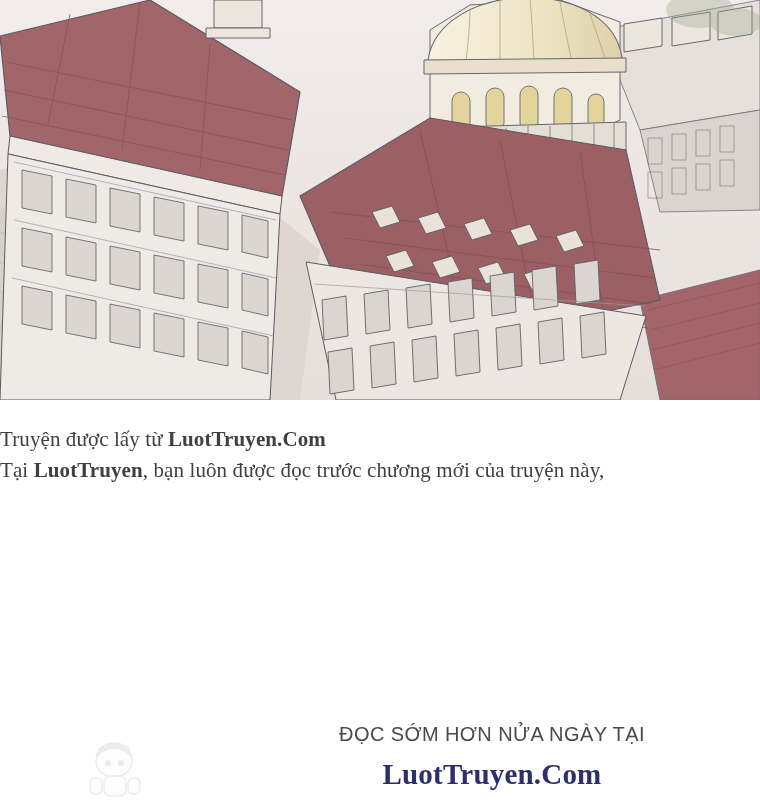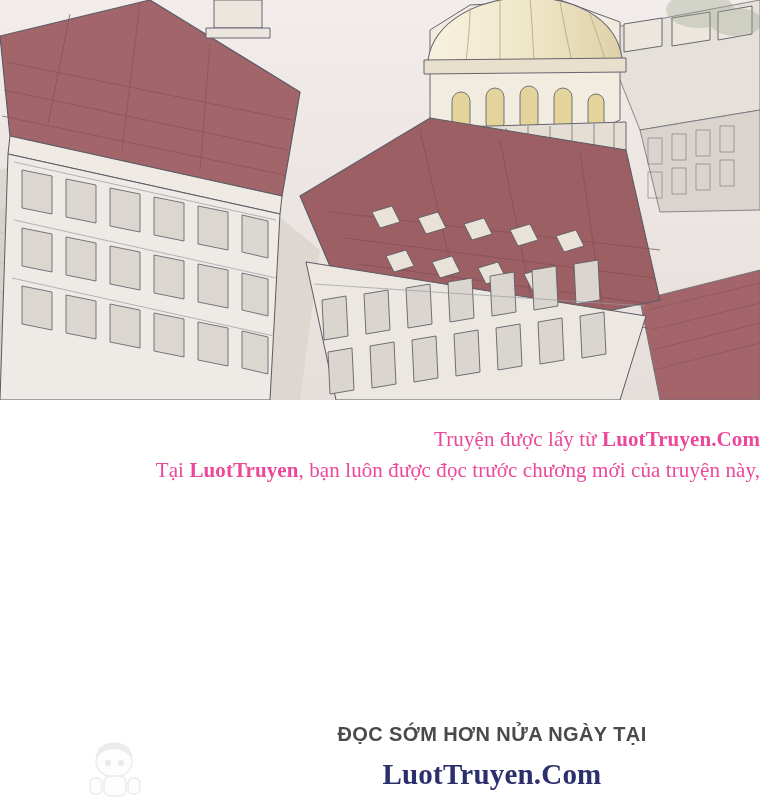--- a/index.html
+++ b/index.html
@@ -32,22 +32,22 @@
     background: #e9e3df;
   }
   .art-svg { display: block; width: 760px; height: 400px; }
 
   
   .wm-block {
     position: absolute;
     left: 0;
     top: 426px;
     width: 760px;
-    text-align: right;
-    color: #ec4899;
+    text-align: left;
+    color: #404040;
     line-height: 1.33;
   }
   .wm-line {
     font-size: 21px;
     letter-spacing: 0.1px;
     white-space: nowrap;
   }
   .wm-line1 { margin-bottom: 3px; }
   .wm-line2 { margin-bottom: 7px; }
   .wm-strong { font-weight: bold; }
@@ -55,21 +55,21 @@
   
   .footer {
     position: absolute;
     right: 58px;
     top: 722px;
     width: 420px;
     text-align: center;
   }
   .footer-top {
     font-family: "Liberation Sans", sans-serif;
-    font-weight: bold;
+    font-weight: normal;
     font-size: 20px;
     color: #4a4a4a;
     letter-spacing: 0.4px;
     line-height: 1.2;
   }
   .footer-brand {
     margin-top: 12px;
     font-family: "Liberation Serif", serif;
     font-weight: bold;
     font-size: 29px;

